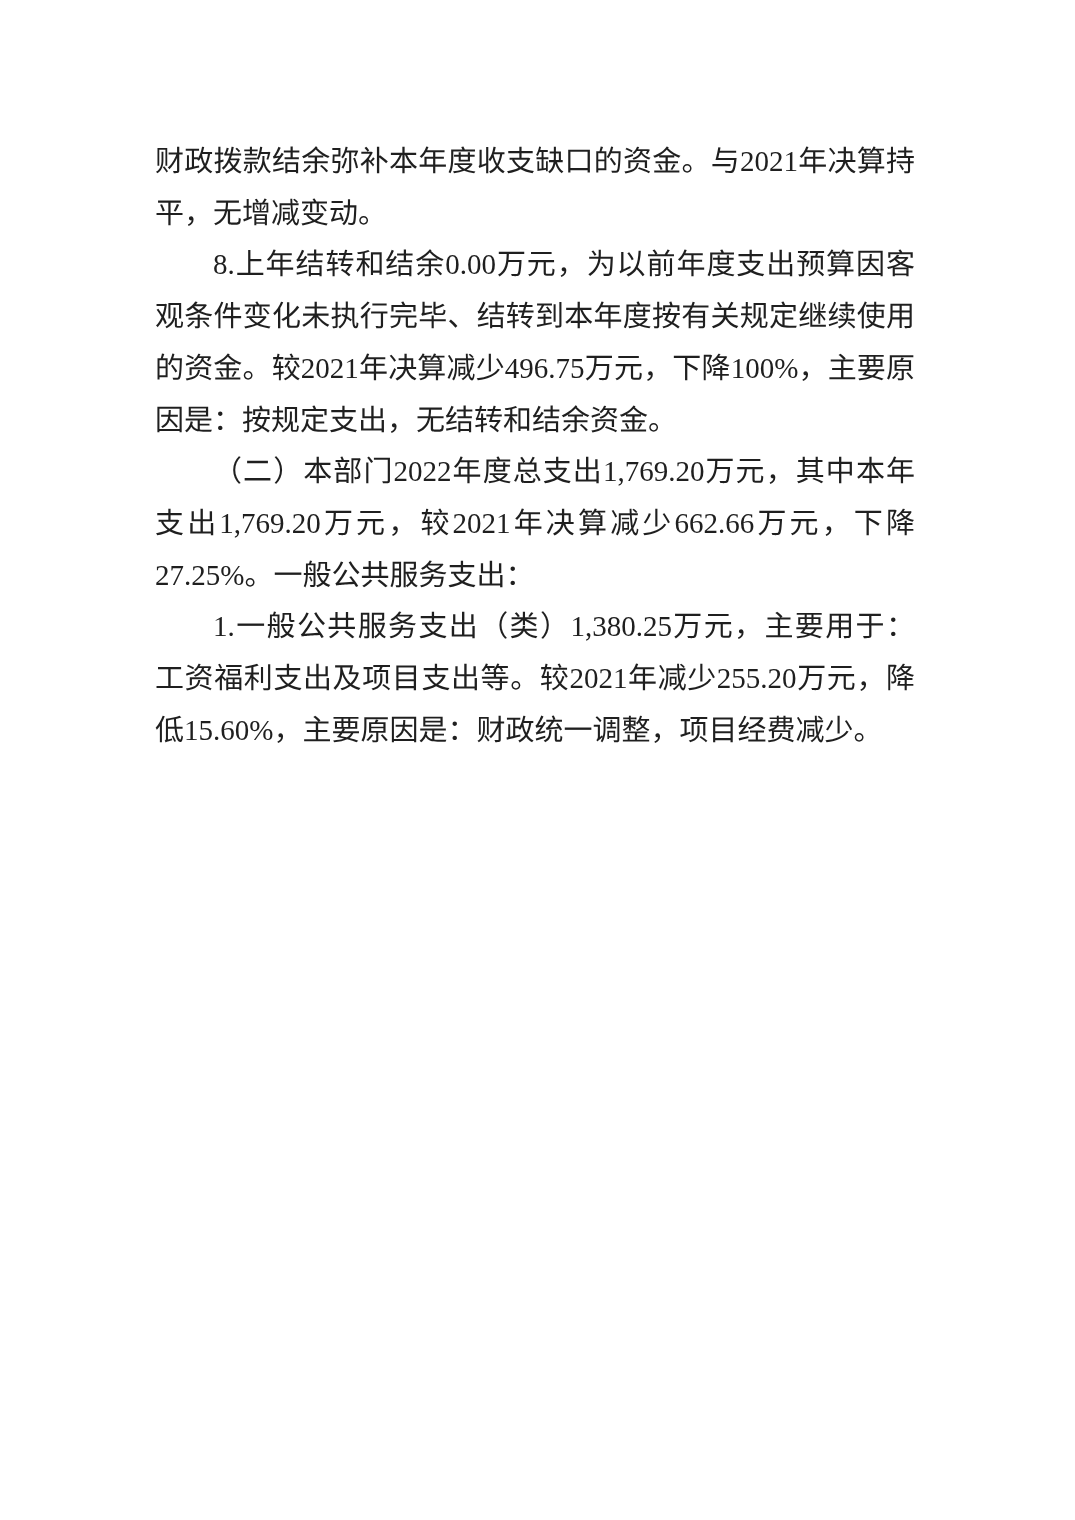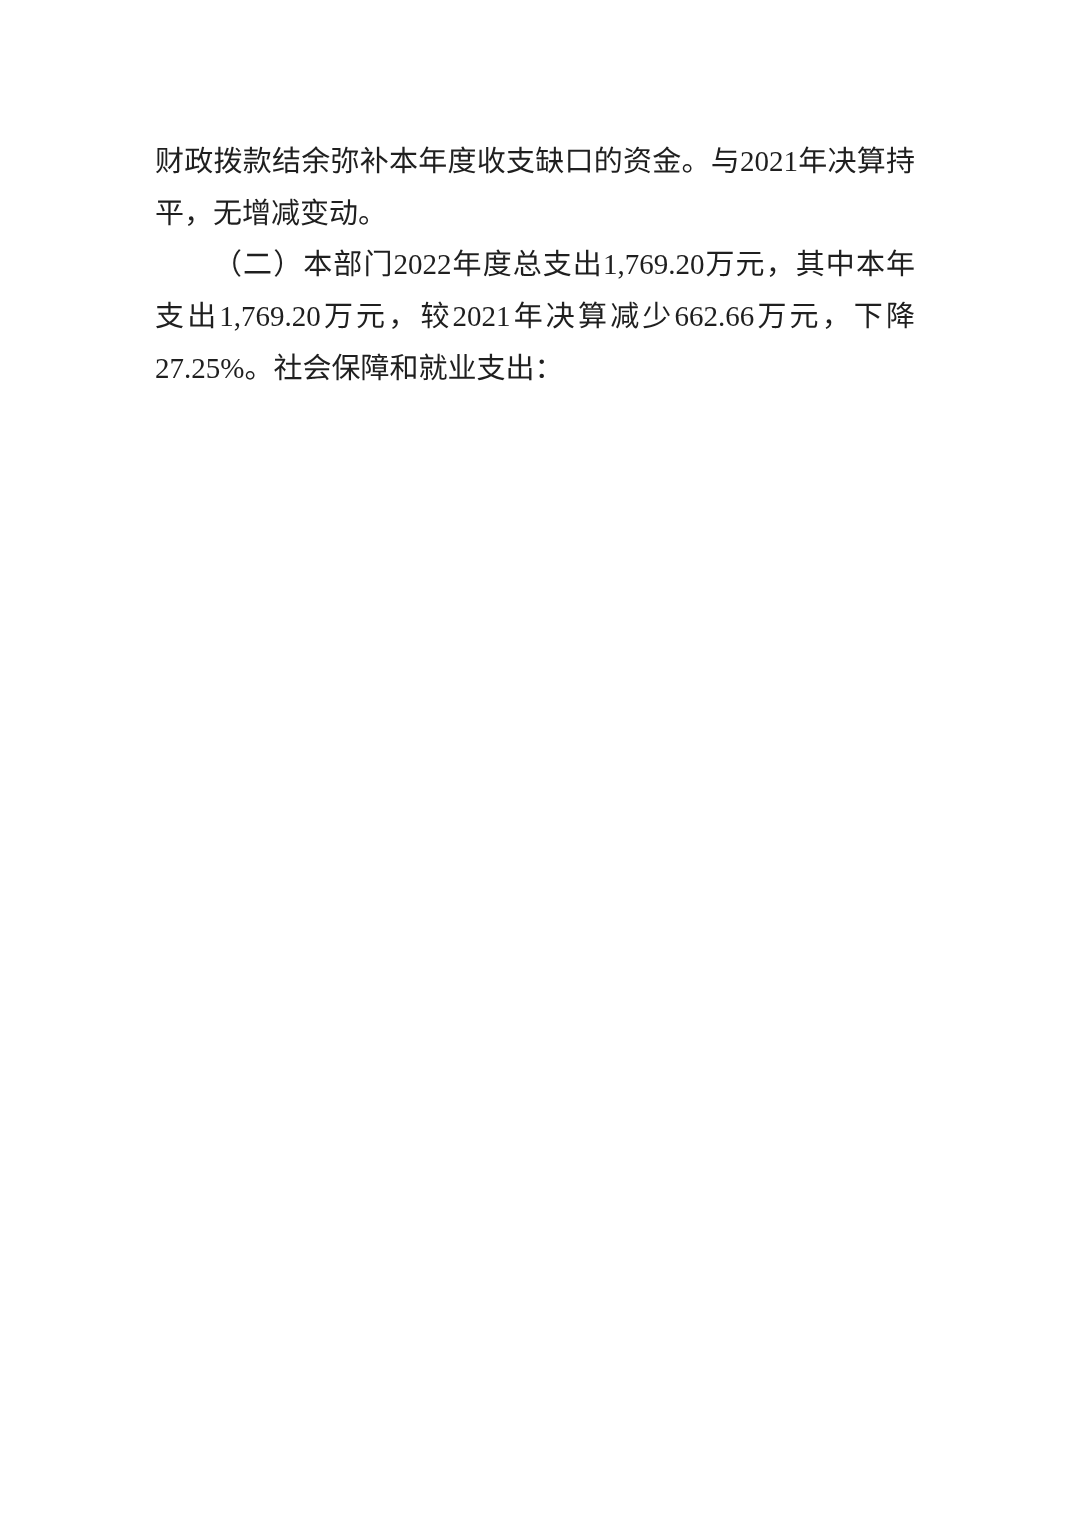--- a/index.html
+++ b/index.html
@@ -38,15 +38,17 @@
   .indented {
     text-indent: 2em;
   }
 </style>
 </head>
 <body>
 
 <div class="page">
   <div class="content">
     <p class="para">财政拨款结余弥补本年度收支缺口的资金。与2021年决算持平，无增减变动。</p>
-    <p class="para indented">（二）本部门2022年度总支出1,769.20万元，其中本年支出1,769.20万元，较2021年决算减少662.66万元，下降27.25%。社会保障和就业支出：</p>
+    <p class="para indented">8.上年结转和结余0.00万元，为以前年度支出预算因客观条件变化未执行完毕、结转到本年度按有关规定继续使用的资金。较2021年决算减少496.75万元，下降100%，主要原因是：按规定支出，无结转和结余资金。</p>
+    <p class="para indented">（二）本部门2022年度总支出1,769.20万元，其中本年支出1,769.20万元，较2021年决算减少662.66万元，下降27.25%。一般公共服务支出：</p>
+    <p class="para indented">1.一般公共服务支出（类）1,380.25万元，主要用于：工资福利支出及项目支出等。较2021年减少255.20万元，降低15.60%，主要原因是：财政统一调整，项目经费减少。</p>
   </div>
 </div>
 
 </body></html>

